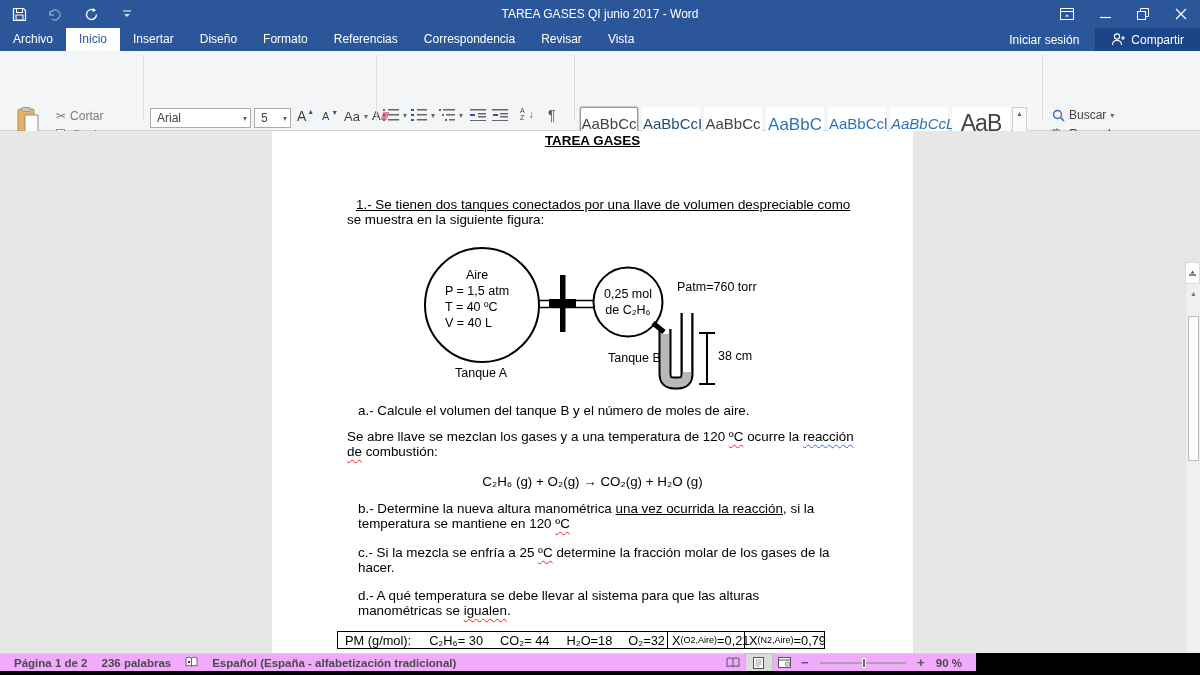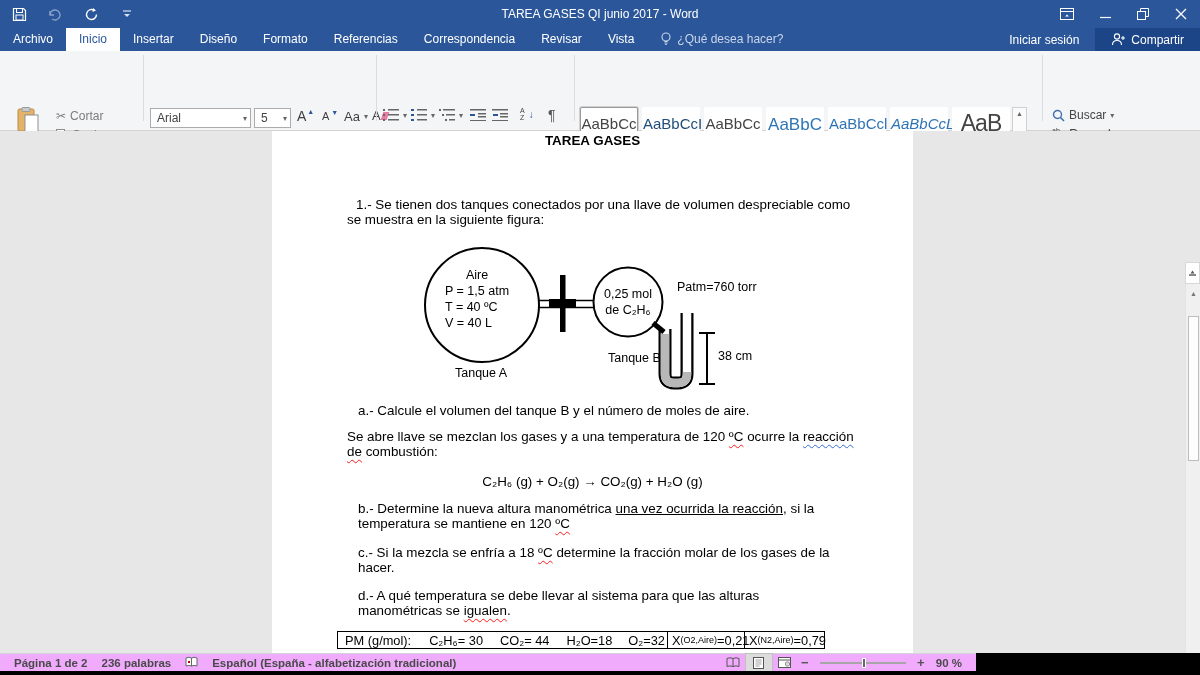--- a/index.html
+++ b/index.html
@@ -72,21 +72,21 @@
   .stylecard { position:absolute; top:56px; width:58px; height:56px; text-align:center; border:1px solid transparent; border-radius:2px; background:#fff; }
   .stylecard.sel { border:1px solid #9a9a9a; box-shadow:0 0 0 1px #d0d0d0; }
   .stylecard .sample { font-size:15px; margin-top:7px; letter-spacing:0; }
   .stylecard .slabel { font-size:10.5px; color:#444; margin-top:7px; }
   .stylescroll { position:absolute; left:1012px; top:56px; width:15px; height:56px; border:1px solid #d0d0d0; background:#fbfbfb; display:flex; flex-direction:column; align-items:center; justify-content:space-between; padding:2px 0; font-size:7px; color:#666; }
 
   
   .docarea { position:absolute; left:0; top:131px; width:1200px; height:522px; background:#e7e7e7; overflow:hidden; }
   .page { position:absolute; left:272px; top:0; width:641px; height:522px; background:#fff; color:#000; }
   .doc-t { position:absolute; font-size:13.4px; line-height:15px; }
-  .b { font-weight:bold; }
+  .b { font-weight:bold;text-decoration:underline; }
   .wavy-red { text-decoration:underline; text-decoration-style:wavy; text-decoration-color:#ff1a1a; text-decoration-thickness:1px; text-underline-offset:2.5px; }
   .wavy-blue { text-decoration:underline; text-decoration-style:wavy; text-decoration-color:#3a6bd6; text-decoration-thickness:1px; text-underline-offset:2.5px; }
   .ul { text-decoration:underline; }
   .names-line { display:inline-block; width:394px; border-bottom:1.4px solid #000; height:13px; margin-left:3px; }
   .tsub { font-size:9px; vertical-align:-3px; }
 
   .pmtable { position:absolute; left:65px; top:500px; width:488px; height:18px; border:1px solid #000; display:flex; font-size:12.8px; align-items:center; }
   .pmcell1 { width:329px; display:flex; gap:0; align-items:center; padding-left:7px; height:100%; }
   .pmcell1 span { margin-right:0; }
   .pmcell2 { width:77px; border-left:1px solid #000; height:100%; display:flex; align-items:center; padding-left:4px; }
@@ -171,27 +171,20 @@
 <div class="tabrow">
   <span class="tab">Archivo</span>
   <span class="tab active">Inicio</span>
   <span class="tab">Insertar</span>
   <span class="tab">Diseño</span>
   <span class="tab">Formato</span>
   <span class="tab">Referencias</span>
   <span class="tab">Correspondencia</span>
   <span class="tab">Revisar</span>
   <span class="tab">Vista</span>
-  <span class="help-box">
-    <svg width="10" height="14" viewBox="0 0 10 14">
-        <circle cx="5" cy="5" r="4" fill="none" stroke="#c9d6ea" stroke-width="1.1"></circle>
-        <path d="M3.5 9.5 h3 M3.5 11 h3 M4.2 12.5 h1.6" stroke="#c9d6ea" stroke-width="1"></path>
-      </svg>
-    <span>¿Qué desea hacer?</span>
-  </span>
   <span class="tabrow-right">
     <span class="signin">Iniciar sesión</span>
     <span class="share">
       <svg width="14" height="13" viewBox="0 0 14 13">
           <circle cx="6" cy="3.5" r="2.6" fill="none" stroke="#fff" stroke-width="1.1"></circle>
           <path d="M1.5 12 c0-3 2-4.5 4.5-4.5 s4.5 1.5 4.5 4.5" fill="none" stroke="#fff" stroke-width="1.1"></path>
           <path d="M10 5 h4 M12 3 v4" stroke="#fff" stroke-width="1.1"></path>
         </svg>
       <span>Compartir</span>
     </span>
@@ -472,21 +465,21 @@
     </div>
 
     <div class="doc-t" style="top:343px; left:0; width:100%; text-align:center;">C₂H₆ (g) + O₂(g) → CO₂(g) + H₂O (g)</div>
 
     <div class="doc-t" style="top:370px; left:86px; width:500px;">
       <span>b.- Determine la nueva altura manométrica </span><span class="ul">una vez ocurrida la reacción</span><span>, si la</span><br>
       <span>temperatura se mantiene en 120 </span><span class="wavy-red">ºC</span>
     </div>
 
     <div class="doc-t" style="top:414px; left:86px; width:500px;">
-      <span>c.- Si la mezcla se enfría a 18 </span><span class="wavy-red">ºC</span><span> determine la fracción molar de los gases de la</span><br>
+      <span>c.- Si la mezcla se enfría a 25 </span><span class="wavy-red">ºC</span><span> determine la fracción molar de los gases de la</span><br>
       <span>hacer.</span>
     </div>
 
     <div class="doc-t" style="top:457px; left:86px; width:500px;">
       <span>d.- A qué temperatura se debe llevar al sistema para que las alturas</span><br>
       <span>manométricas se </span><span class="wavy-red">igualen</span><span>.</span>
     </div>
 
     <div class="pmtable">
       <div class="pmcell1">

